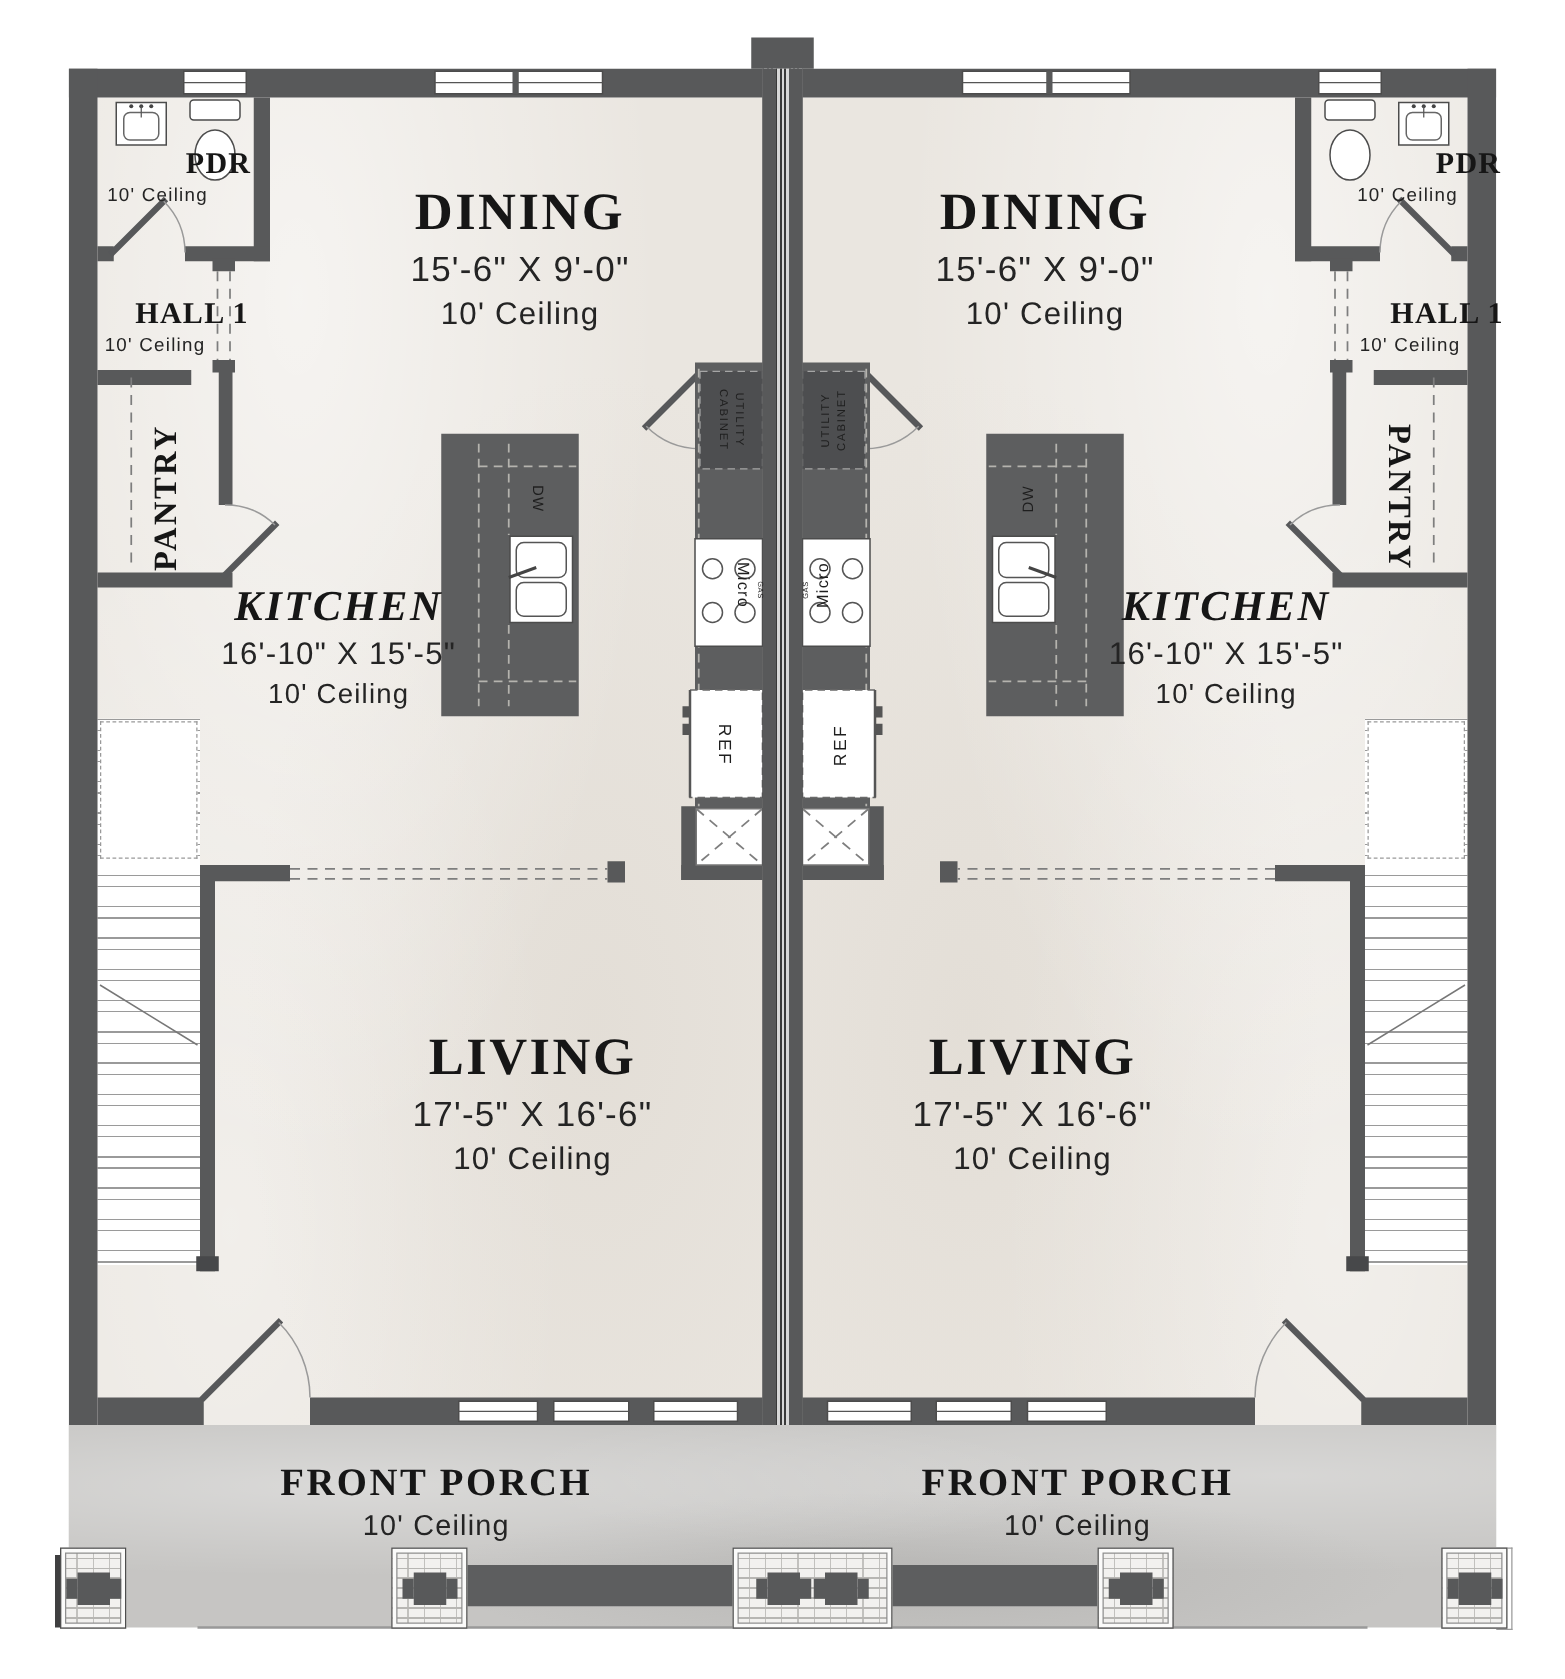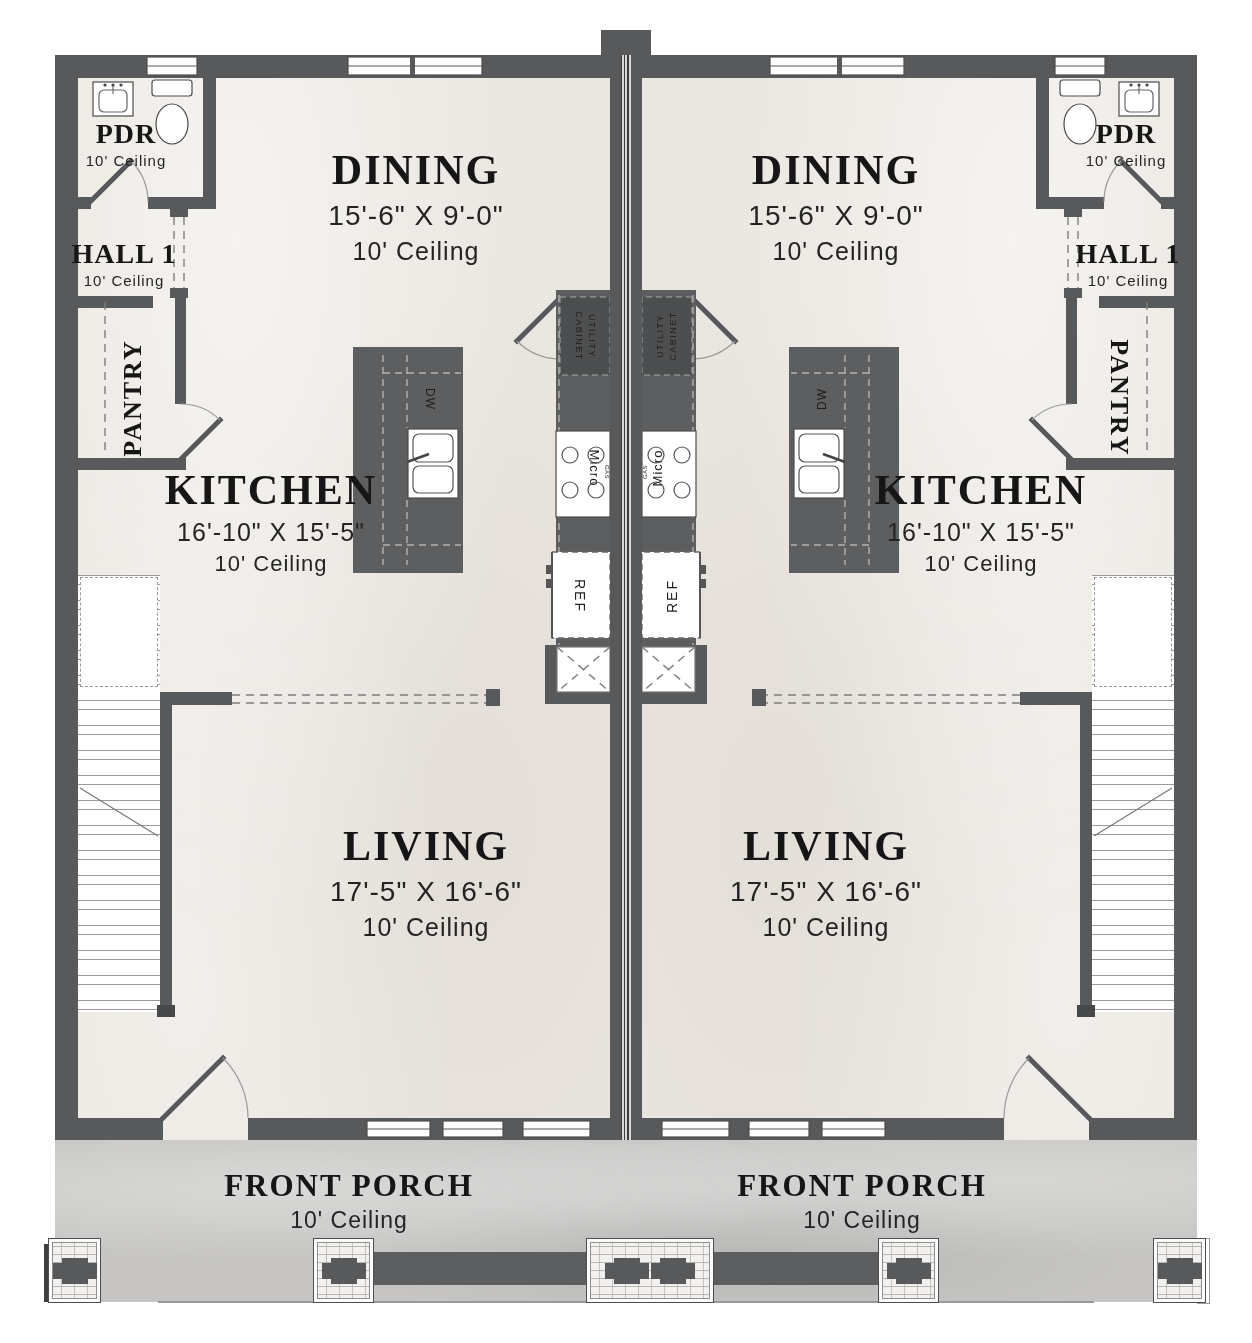--- a/index.html
+++ b/index.html
@@ -61,22 +61,22 @@
   .pier-core{position:absolute;left:50%;top:50%;width:26px;height:26px;transform:translate(-50%,-50%);background:var(--wall,#58595a);}
   .pier-core::before,.pier-core::after{content:"";position:absolute;top:50%;width:9px;height:16px;transform:translateY(-50%);background:var(--wall,#58595a);}
   .pier-core::before{left:-9px;} .pier-core::after{right:-9px;}
   .pier-core.twin-a{left:32%;} .pier-core.twin-b{left:68%;}
 
   
   .room-label{position:absolute;text-align:center;line-height:1.15;}
   .rname{font-family:"Liberation Serif",serif;font-weight:700;letter-spacing:2px;color:#161616;}
   .rdims,.rceil{font-weight:400;color:#242424;letter-spacing:1px;}
   .lg .rname{font-size:42px;} .lg .rdims{font-size:28px;margin-top:6px;} .lg .rceil{font-size:25px;margin-top:5px;}
-  .md .rname{font-size:42px;} .md .rdims{font-size:25px;margin-top:4px;} .md .rceil{font-size:22px;margin-top:4px;}
-  .sm .rname{font-size:28px;letter-spacing:1px;} .sm .rceil{font-size:15px;margin-top:2px;}
+  .md .rname{font-size:34px;font-style:italic;} .md .rdims{font-size:25px;margin-top:4px;} .md .rceil{font-size:22px;margin-top:4px;}
+  .sm .rname{font-size:24px;letter-spacing:1px;text-align:right;} .sm .rceil{font-size:15px;margin-top:2px;}
   .porch-lb .rname{font-size:31px;} .porch-lb .rceil{font-size:23px;margin-top:3px;}
   .rot{position:absolute;display:flex;align-items:center;justify-content:center;text-align:center;}
   .rot.ccw{transform:rotate(-90deg);} .rot.cw{transform:rotate(90deg);}
   .pantry-t{font-family:"Liberation Serif",serif;font-weight:700;font-size:26px;letter-spacing:2px;color:#161616;}
   .fixt{font-size:12px;color:#1e1e1e;letter-spacing:1px;white-space:nowrap;}
   .fixt.two{font-size:9px;letter-spacing:1.5px;line-height:1.5;}
   .fixt.big{font-size:14px;letter-spacing:2px;}
   .fixt.tiny{font-size:6px;letter-spacing:.5px;}
 </style>
 </head>

